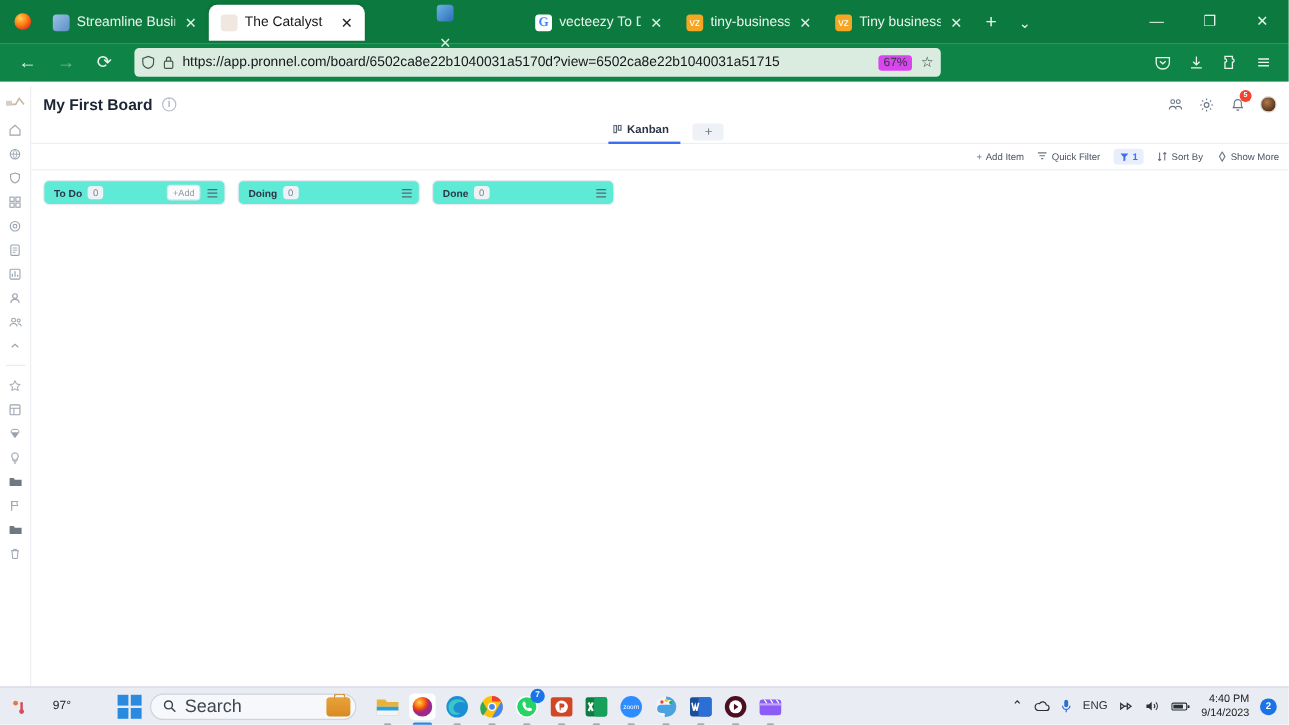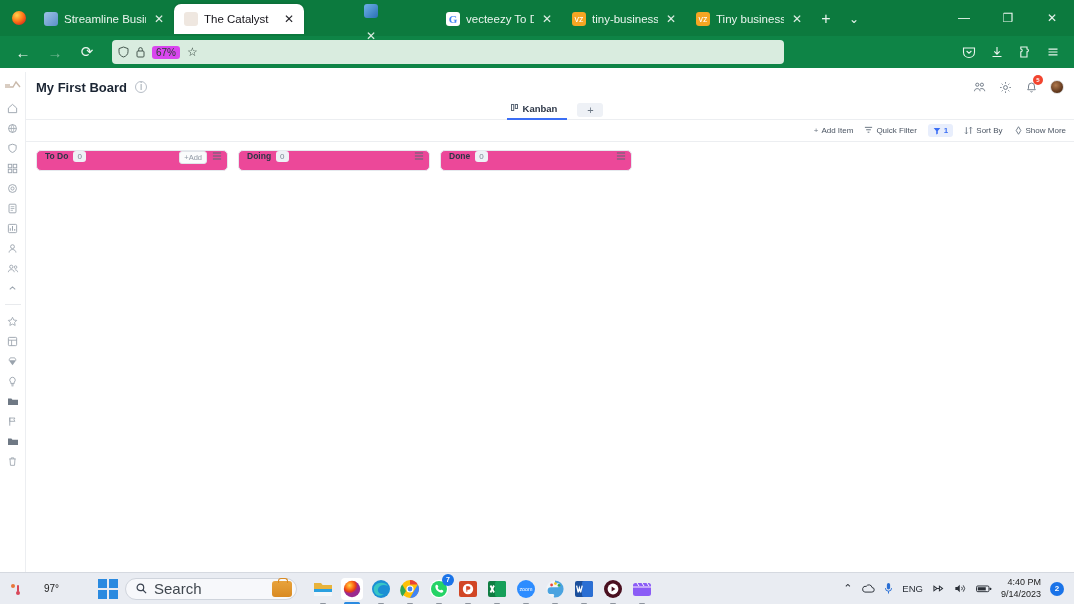--- a/index.html
+++ b/index.html
@@ -126,22 +126,22 @@
   .tb-btn { display:flex; align-items:center; gap:3px; font-size:8px; color:#4a5462; white-space:nowrap; }
   .tb-btn .tbi { font-size:8px; color:#6b7683; }
   .filter-chip {
     display:flex; align-items:center; gap:3px; background:#e8eefc; border-radius:3px;
     padding:2px 5px; color:#3b6ef5; font-size:8px; font-weight:bold;
   }
 
   .boardarea { flex:1 1 auto; padding: 8px 10px; overflow:hidden; }
   .cols { display:flex; gap:10px; align-items:flex-start; }
   .col {
-    width: 192px; background:#ec4899; border:1px solid #e6e9ee; border-radius:5px;
-    height: 21px; display:flex; align-items:flex-start; padding: 0 5px 0 8px; gap:5px;
+    width: 152px; background:#5eead4; border:1px solid #e6e9ee; border-radius:5px;
+    height: 21px; display:flex; align-items:center; padding: 0 5px 0 8px; gap:5px;
   }
   .col .cname { font-size:8.5px; font-weight:bold; color:#2c3647; }
   .col .ccount {
     font-size:8px; color:#7b8694; background:#eef1f6; border-radius:3px;
     padding:1px 4px; min-width: 12px; text-align:center;
   }
   .col .cspacer { flex:1 1 auto; }
   .addchip {
     font-size:7.5px; color:#8f98a4; border:1px solid #e1e5ea; border-radius:3px;
     padding:1px 4px; background:#fafbfc;
@@ -262,20 +262,21 @@
         <svg width="11" height="12" viewBox="0 0 11 12">
             <path d="M5.5 1 10 2.6v3.2c0 2.7-1.9 4.4-4.5 5.2C2.9 10.2 1 8.5 1 5.8V2.6z" fill="none" stroke="#2c3e36" stroke-width="1"></path>
           </svg>
       </span>
       <span class="u-ico">
         <svg width="9" height="12" viewBox="0 0 9 12">
             <rect x="1" y="5" width="7" height="6" rx="1" fill="none" stroke="#2c3e36" stroke-width="1"></rect>
             <path d="M2.7 5V3.4a1.8 1.8 0 0 1 3.6 0V5" fill="none" stroke="#2c3e36" stroke-width="1"></path>
           </svg>
       </span>
+      <span class="utext">https://app.pronnel.com/board/6502ca8e22b1040031a5170d?view=6502ca8e22b1040031a51715</span>
       <span class="zoombadge">67%</span>
       <span class="star">☆</span>
     </div>
 
     <div class="ffright">
       <div>
         <svg width="14" height="14" viewBox="0 0 14 14">
             <path d="M1.5 3h11v4.2c0 3-2.3 5.3-5.5 5.3S1.5 10.2 1.5 7.2z" fill="none" stroke="#eaf5ee" stroke-width="1.1"></path>
             <path d="M4.6 6 7 8.2 9.4 6" fill="none" stroke="#eaf5ee" stroke-width="1.1"></path>
           </svg>

